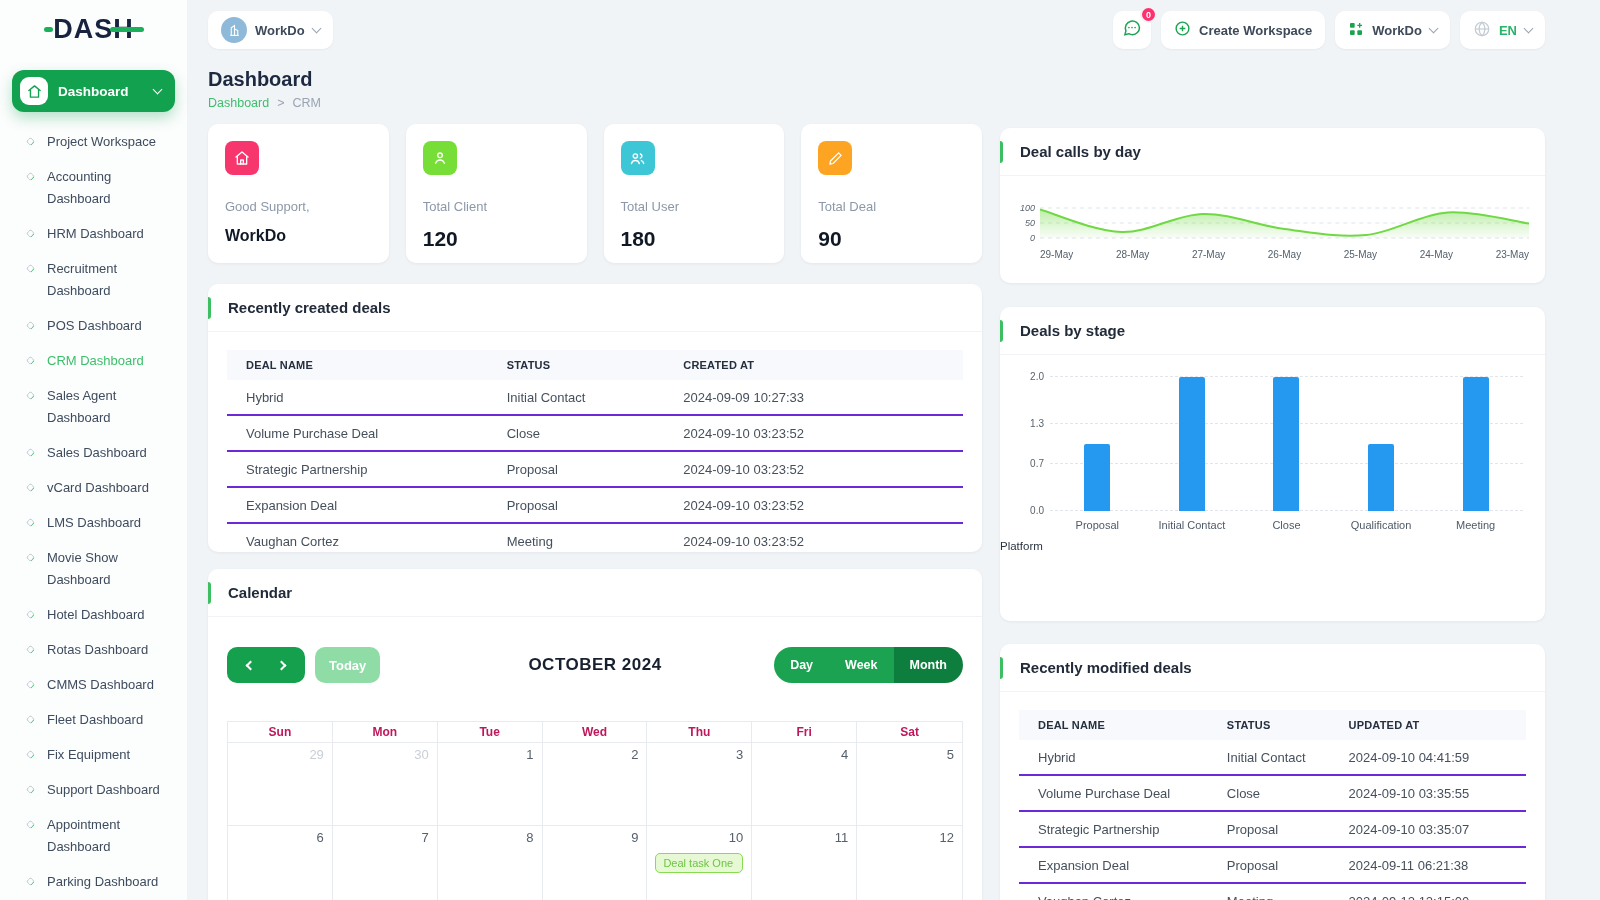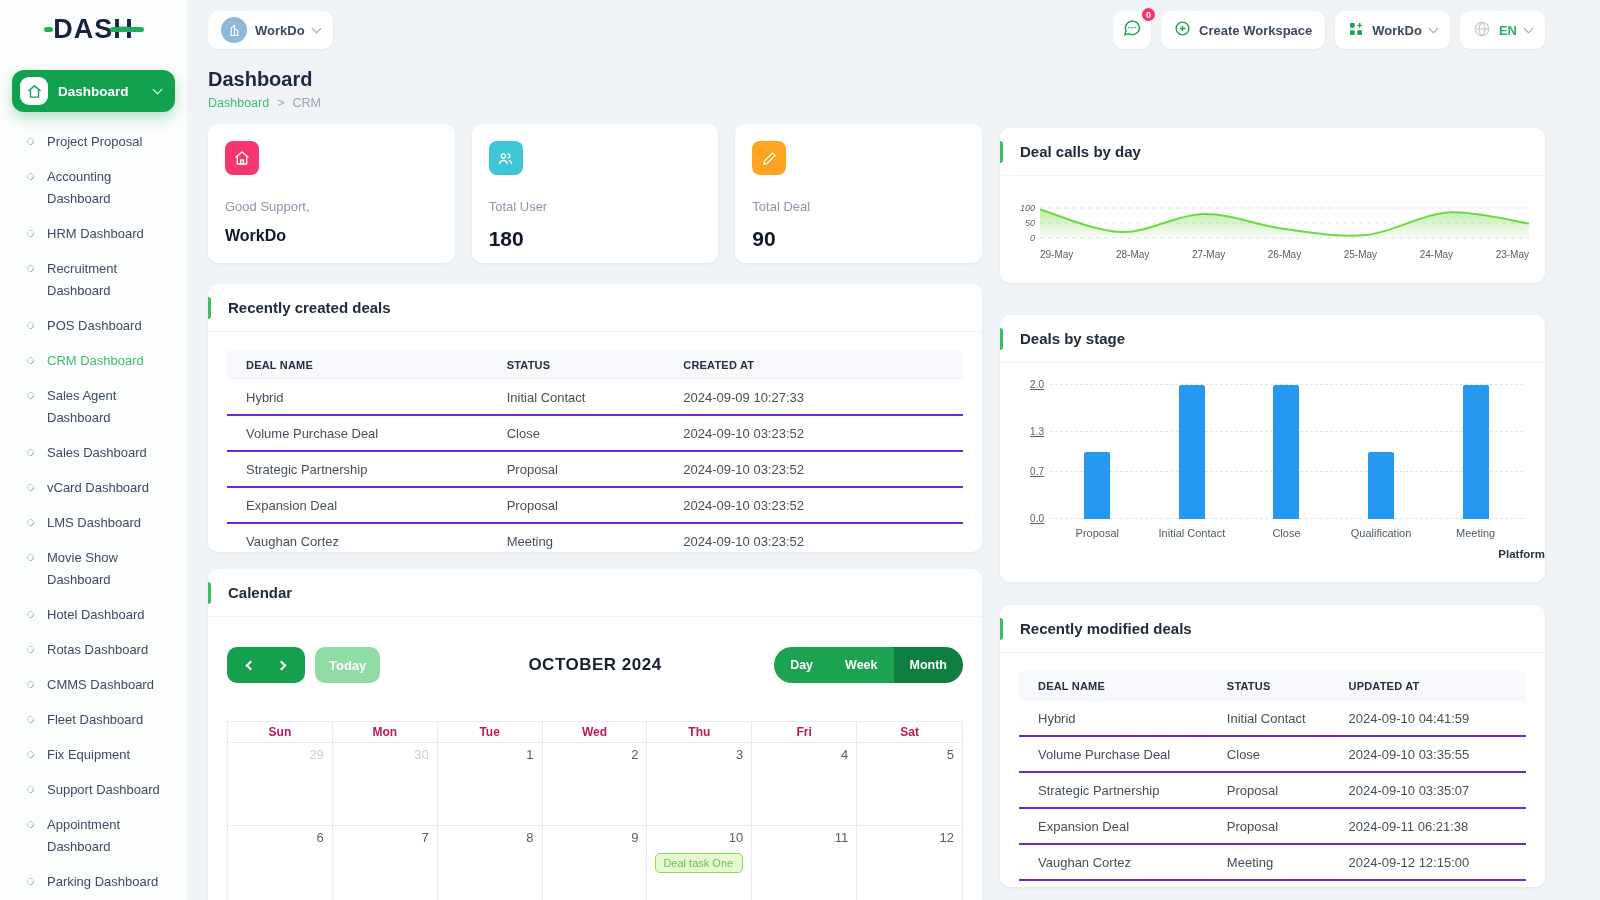--- a/index.html
+++ b/index.html
@@ -63,27 +63,27 @@
   
   .area-wrap { display:flex; padding:22px 16px 0 14px; }
   .y-col { position:relative; width:26px; flex:none;font-style:italic; }
   .y-col span { position:absolute; right:5px; font-size:9px; color:#5b6570; line-height:10px; }
   .a-right { flex:1; min-width:0; }
   #area-svg { display:block; width:100%; height:46px; }
   .x-row { display:flex; justify-content:space-between; font-size:10px; color:#53606c; margin-top:5px; }
   
   .bar-plot { position:relative; height:134px; margin:22px 22px 0 50px; }
   .grid-line { position:absolute; left:0; right:0; height:0; border-top:1px dashed #e2e6ea; }
-  .bar-ylabel { position:absolute; left:-36px; width:30px; text-align:right; font-size:10px; color:#59626c;text-decoration:underline; }
+  .bar-ylabel { position:absolute; left:-36px; width:30px; text-align:right; font-size:10px; color:#59626c; }
   .bars { position:absolute; left:0; right:0; top:0; bottom:0; display:flex; }
   .bar-slot { flex:1; display:flex; align-items:flex-end; justify-content:center; }
   .bar { width:26px; border-radius:2px 2px 0 0; }
   .bar-cats { display:flex; margin:8px 22px 0 50px; font-size:11px; color:#4e5a68; }
   .bar-cats span { flex:1; text-align:center; }
-  .bar-xlabel { text-align:right; font-weight:700; font-size:11.5px; color:#2b3542; margin-top:9px; }
+  .bar-xlabel { text-align:left; font-weight:400; font-size:11.5px; color:#2b3542; margin-top:9px; }
   
   .cal-toolbar { display:flex; align-items:center; margin:30px 19px 0; position:relative; height:36px; }
   .nav-group { display:flex; width:78px; height:36px; background:#14a04c; border-radius:10px; align-items:center; justify-content:center; gap:24px; z-index:1; }
   .nav-btn { display:flex; cursor:pointer; }
   .chv-l { display:inline-block; width:7px; height:7px; border-left:2px solid #fff; border-bottom:2px solid #fff; transform:rotate(45deg); }
   .chv-r { display:inline-block; width:7px; height:7px; border-right:2px solid #fff; border-top:2px solid #fff; transform:rotate(45deg); }
   .today-btn { margin-left:10px; height:36px; padding:0 14px; background:#8fdca7; color:#fff; border:none; border-radius:10px; font-size:13px; font-weight:600; font-family:inherit; z-index:1; cursor:pointer; }
   .cal-title { position:absolute; left:0; right:0; text-align:center; font-size:17px; font-weight:800; color:#16202e; letter-spacing:.5px; }
   .view-switch { margin-left:auto; display:flex; height:36px; border-radius:18px; overflow:hidden; z-index:1; }
   .view-btn { padding:0 16px; background:#1ba351; color:#fff; font-size:12.5px; font-weight:600; display:flex; align-items:center; border:none; font-family:inherit; cursor:pointer; }
@@ -110,21 +110,21 @@
           <path d="M3 10.5 12 3l9 7.5"></path>
           <path d="M5.5 9.5V21h13V9.5"></path>
         </svg>
     </span>
     <span class="ai-label">Dashboard</span>
     <span class="chv chv-w"></span>
   </div>
   <nav id="side-menu">
       <div class="s-item">
         <span class="ring"></span>
-        <span class="s-label">Project Proposal</span>
+        <span class="s-label">Project Workspace</span>
       </div>
       <div class="s-item">
         <span class="ring"></span>
         <span class="s-label">Accounting Dashboard</span>
       </div>
       <div class="s-item">
         <span class="ring"></span>
         <span class="s-label">HRM Dashboard</span>
       </div>
       <div class="s-item">
@@ -271,20 +271,30 @@
               <svg viewBox="0 0 24 24" width="16" height="16" fill="none" stroke="#fff" stroke-width="2" stroke-linecap="round" stroke-linejoin="round">
                 <path d="M3 10.5 12 3l9 7.5"></path>
                 <path d="M5 9.5V21h14V9.5"></path>
                 <path d="M10 21v-6h4v6"></path>
               </svg>
             </span>
             <div class="stat-label">Good Support,</div>
             <div class="stat-value sm">WorkDo</div>
           </div>
           <div class="stat">
+            <span class="stat-icon" style="background: rgb(119, 221, 55);">
+              <svg viewBox="0 0 24 24" width="16" height="16" fill="none" stroke="#fff" stroke-width="2" stroke-linecap="round">
+                <circle cx="12" cy="8" r="3.5"></circle>
+                <path d="M5.5 20c1-3.5 3.5-5 6.5-5s5.5 1.5 6.5 5"></path>
+              </svg>
+            </span>
+            <div class="stat-label">Total Client</div>
+            <div class="stat-value">120</div>
+          </div>
+          <div class="stat">
             <span class="stat-icon" style="background: rgb(61, 198, 214);">
               <svg viewBox="0 0 24 24" width="17" height="17" fill="none" stroke="#fff" stroke-width="2" stroke-linecap="round">
                 <circle cx="9" cy="8.5" r="3"></circle>
                 <path d="M3.5 19c.8-2.8 2.9-4.2 5.5-4.2s4.7 1.4 5.5 4.2"></path>
                 <path d="M16 5.6a3 3 0 0 1 0 5.8"></path>
                 <path d="M17.5 14.9c1.7.6 2.7 1.9 3.2 4.1"></path>
               </svg>
             </span>
             <div class="stat-label">Total User</div>
             <div class="stat-value">180</div>
@@ -456,21 +466,21 @@
                 <span>27-May</span>
                 <span>26-May</span>
                 <span>25-May</span>
                 <span>24-May</span>
                 <span>23-May</span>
               </div>
           </div>
         </div>
       </section>
 
-      <section class="card" style="height:267px;margin-top:32px">
+      <section class="card" style="height:314px;margin-top:24px">
         <div class="card-head">
           <span class="card-title">Deals by stage</span>
         </div>
         <div class="bar-plot" id="bar-plot">
             <div class="grid-line" style="bottom: 0%;"></div>
             <span class="bar-ylabel" style="bottom: calc(0% - 5px); text-align: right;">0.0</span>
             <div class="grid-line" style="bottom: 35%;"></div>
             <span class="bar-ylabel" style="bottom: calc(35% - 5px); text-align: right;">0.7</span>
             <div class="grid-line" style="bottom: 65%;"></div>
             <span class="bar-ylabel" style="bottom: calc(65% - 5px);">1.3</span>

